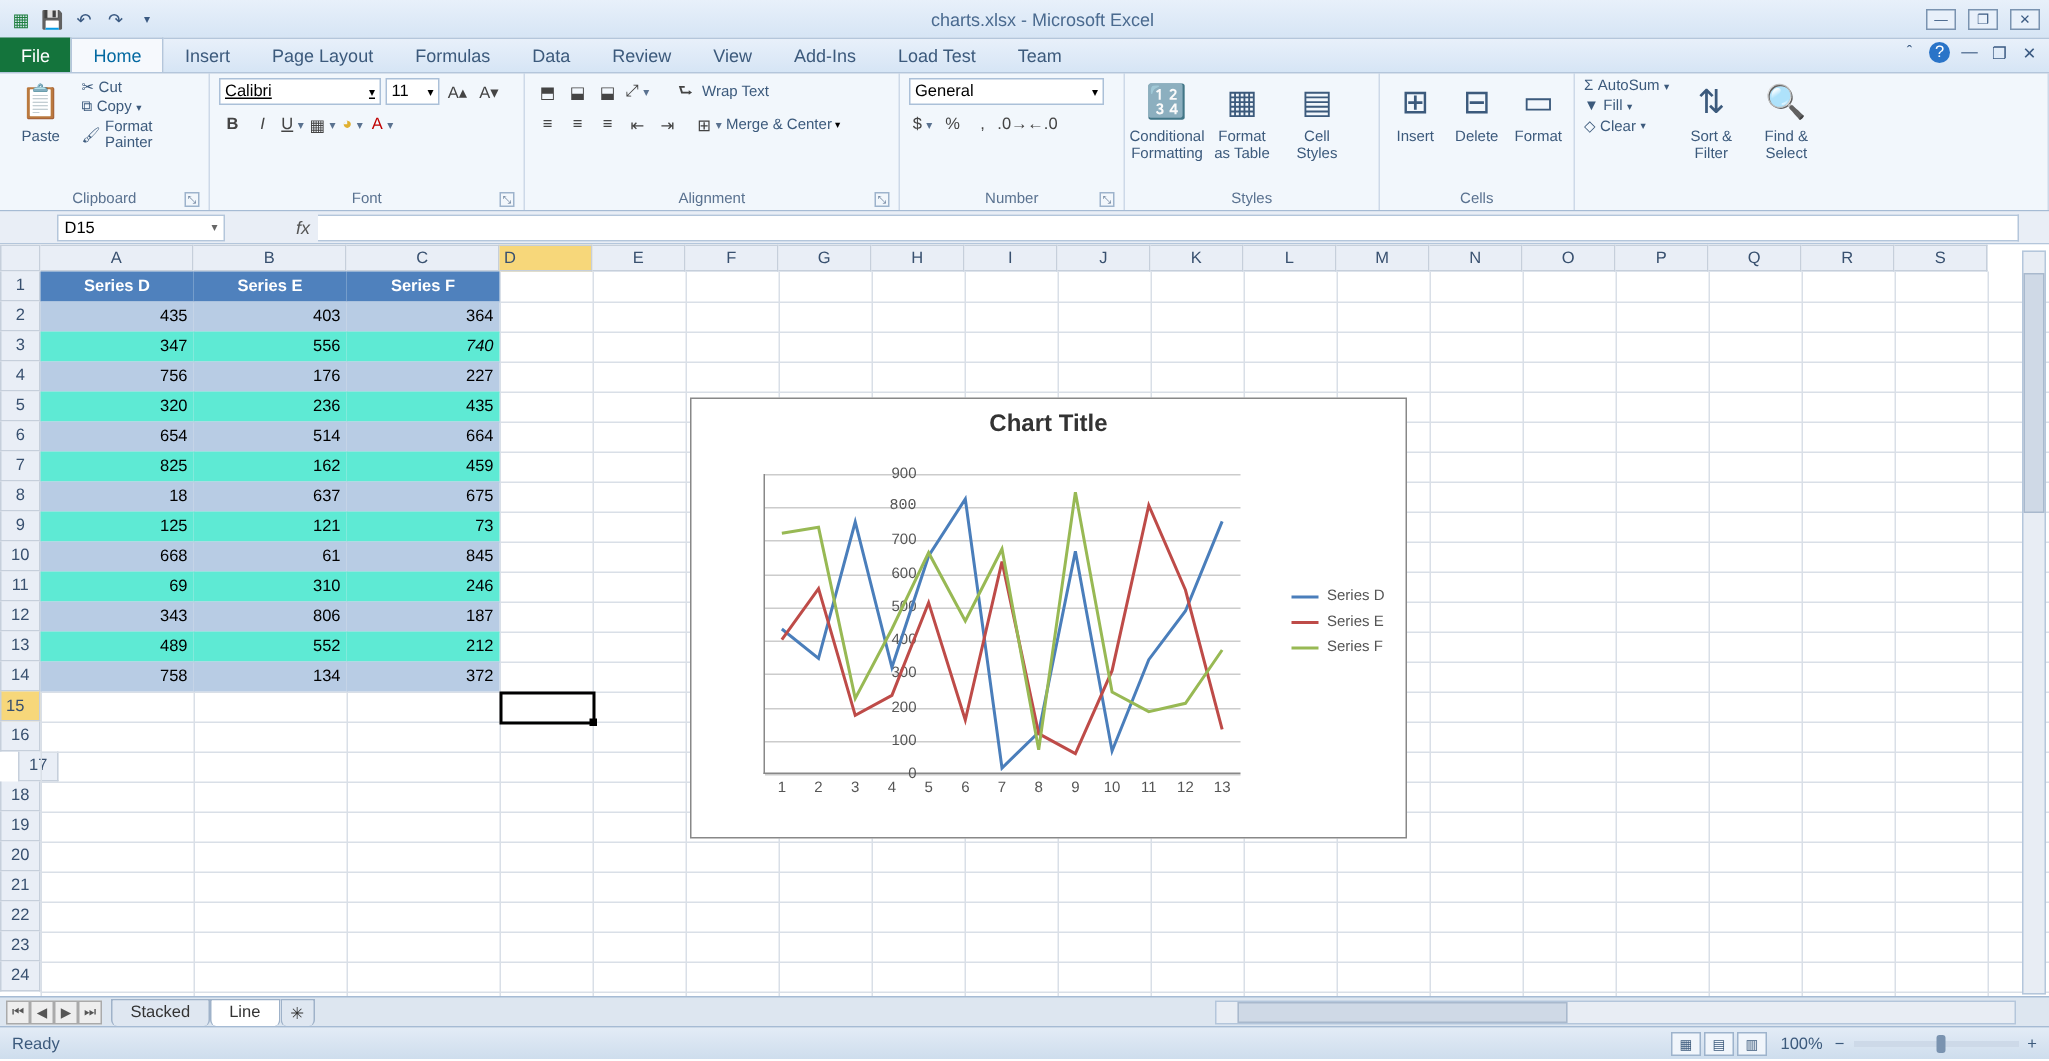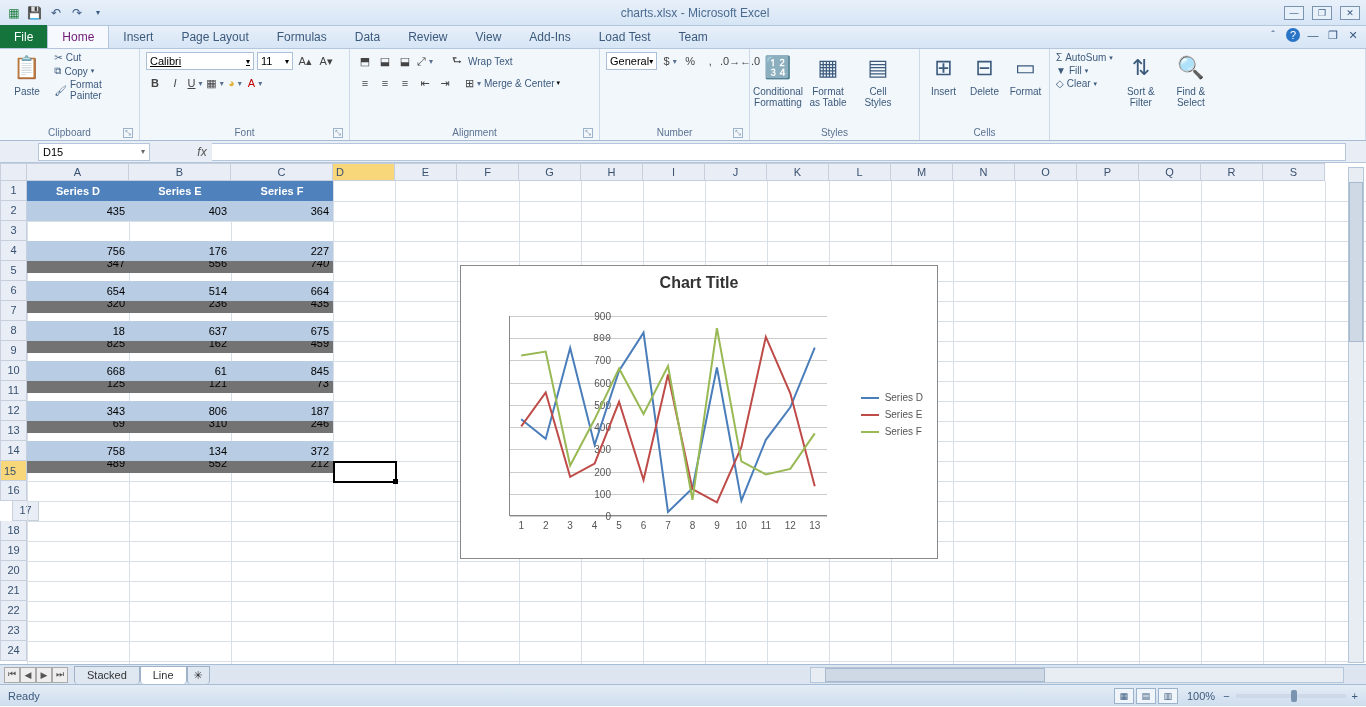--- a/index.html
+++ b/index.html
@@ -10,21 +10,21 @@
   .titlebar .qat { display:flex; align-items:center; gap:5px; }
   .titlebar .qat span { width:16px; height:16px; display:inline-flex; align-items:center; justify-content:center; font-size:12px; color:#3b5a82;}
   .titlebar .title { flex:1; text-align:center; color:#4a6a8f; font-size:12px;}
   .titlebar .winctrls { display:flex; gap:8px; }
   .titlebar .winctrls span { width:20px; height:14px; border:1px solid #7a93b0; background:#e8f0fa; font-size:9px; display:flex;align-items:center;justify-content:center;color:#3b5a82;}
 
   
   .ribtabs { height:23px; background: linear-gradient(#e8f0fa,#d6e5f5); display:flex; align-items:flex-end; padding-left:0; border-bottom:1px solid #b4c6db; position:relative;}
   .ribtabs .filetab { background:#14743c; color:#fff; padding:4px 14px; font-size:12px; height:23px; display:flex;align-items:center;}
   .ribtabs .tab { padding:4px 14px; font-size:12px; color:#3c5a7c; cursor:default; height:23px; display:flex;align-items:center;}
-  .ribtabs .tab.active { background:#f6f9fd; border:1px solid #b4c6db; border-bottom:none; color:#701a75;}
+  .ribtabs .tab.active { background:#f6f9fd; border:1px solid #b4c6db; border-bottom:none; color:#0369a1;}
   .ribtabs .right { position:absolute; right:6px; top:2px; display:flex; gap:6px; align-items:center;}
   .ribtabs .right span { width:14px;height:14px; display:inline-flex;align-items:center;justify-content:center;color:#3b5a82;font-size:11px;}
   .help-icon { background:#2a74c8; color:#fff !important; border-radius:50%; }
 
   
   .ribbon { height: 92px; background:#f2f7fc; border-bottom:1px solid #a6bbd4; display:flex; }
   .group { border-right:1px solid #cdd9e8; display:flex; flex-direction:column; justify-content:space-between; padding:3px 6px 2px;}
   .group .top { display:flex; align-items:flex-start; gap:6px; flex:1;}
   .group .label { text-align:center; font-size:10px; color:#5a7290; padding-top:2px; position:relative;}
   .group .label .dlg { position:absolute; right:0; bottom:0; width:10px;height:10px;border:1px solid #9db3cc; font-size:7px; display:flex;align-items:center;justify-content:center;}
@@ -51,21 +51,21 @@
   .ch { width:62px; background:#e9eef6; border:1px solid #c6cfdb; border-left:none; text-align:center; font-size:11px; color:#38506f; line-height:16px;}
   .ch.wide { width:102px; }
   .ch.sel { background:#f7d77a; }
   .rows { position:absolute; top:18px; left:0; right:0;}
   .rh { width:27px; height:20px; background:#e9eef6; border:1px solid #c6cfdb; border-top:none; text-align:center; font-size:11px; color:#38506f; line-height:18px;}
   .rh.sel { background:#f7d77a; }
   .gridline-v { position:absolute; top:18px; bottom:0; width:0; border-left:1px solid #d9dfe7;}
   .gridline-h { position:absolute; left:27px; right:0; height:0; border-top:1px solid #d9dfe7;}
   .cell { position:absolute; height:20px; padding:0 4px; font-size:11px; display:flex; align-items:center; justify-content:flex-end;}
   .hdr-cell { background:#4f81bd; color:#fff; font-weight:bold; justify-content:center;}
-  .band1 { background:#737373;margin-top:32px;}
+  .band1 { background:#5eead4;}
   .band2 { background:#b8cce4;}
   .selcell { position:absolute; border:2px solid #000; background:transparent;}
   .selcell .handle{ position:absolute; right:-3px; bottom:-3px; width:5px;height:5px;background:#000;}
 
   
   .chartbox { position:absolute; left:460px; top:102px; width:478px; height:294px; background:#fff; border:1px solid #888;}
   .chartbox .ctitle { text-align:center; font-weight:bold; font-size:16px; color:#333; padding:8px 0 4px;}
   .plot { position:absolute; left:48px; top:50px; width:318px; height:200px; border-left:1px solid #888; border-bottom:1px solid #888;}
   .plot .hg{position:absolute;left:0;right:0;border-top:1px solid #ccc;}
   .ylab{position:absolute;right:326px;font-size:10px;color:#555;transform:translateY(-50%);}
@@ -215,21 +215,21 @@
         <span style="width:6px"></span>
         <span class="btn-sm drop">⊞</span>
         <span style="font-size:10px;color:#3c5a7c;">Merge &amp; Center</span>
           <span style="font-size:7px;">▾</span>
       </div>
     </div>
     <div class="label"><span>Alignment</span><span class="dlg">⤡</span></div>
   </div>
 
   <div class="group" style="width:150px;">
-    <div class="top" style="gap:4px;">
+    <div class="top" style="flex-direction:column;gap:4px;">
       <div class="sel" style="width:130px;">
           <span>General</span>
           <span style="font-size:8px;">▾</span>
         </div>
       <div style="display:flex;gap:2px;">
         <span class="btn-sm drop">$</span>
         <span class="btn-sm">%</span>
         <span class="btn-sm">,</span>
         <span class="btn-sm">.0→</span>
         <span class="btn-sm">←.0</span>

